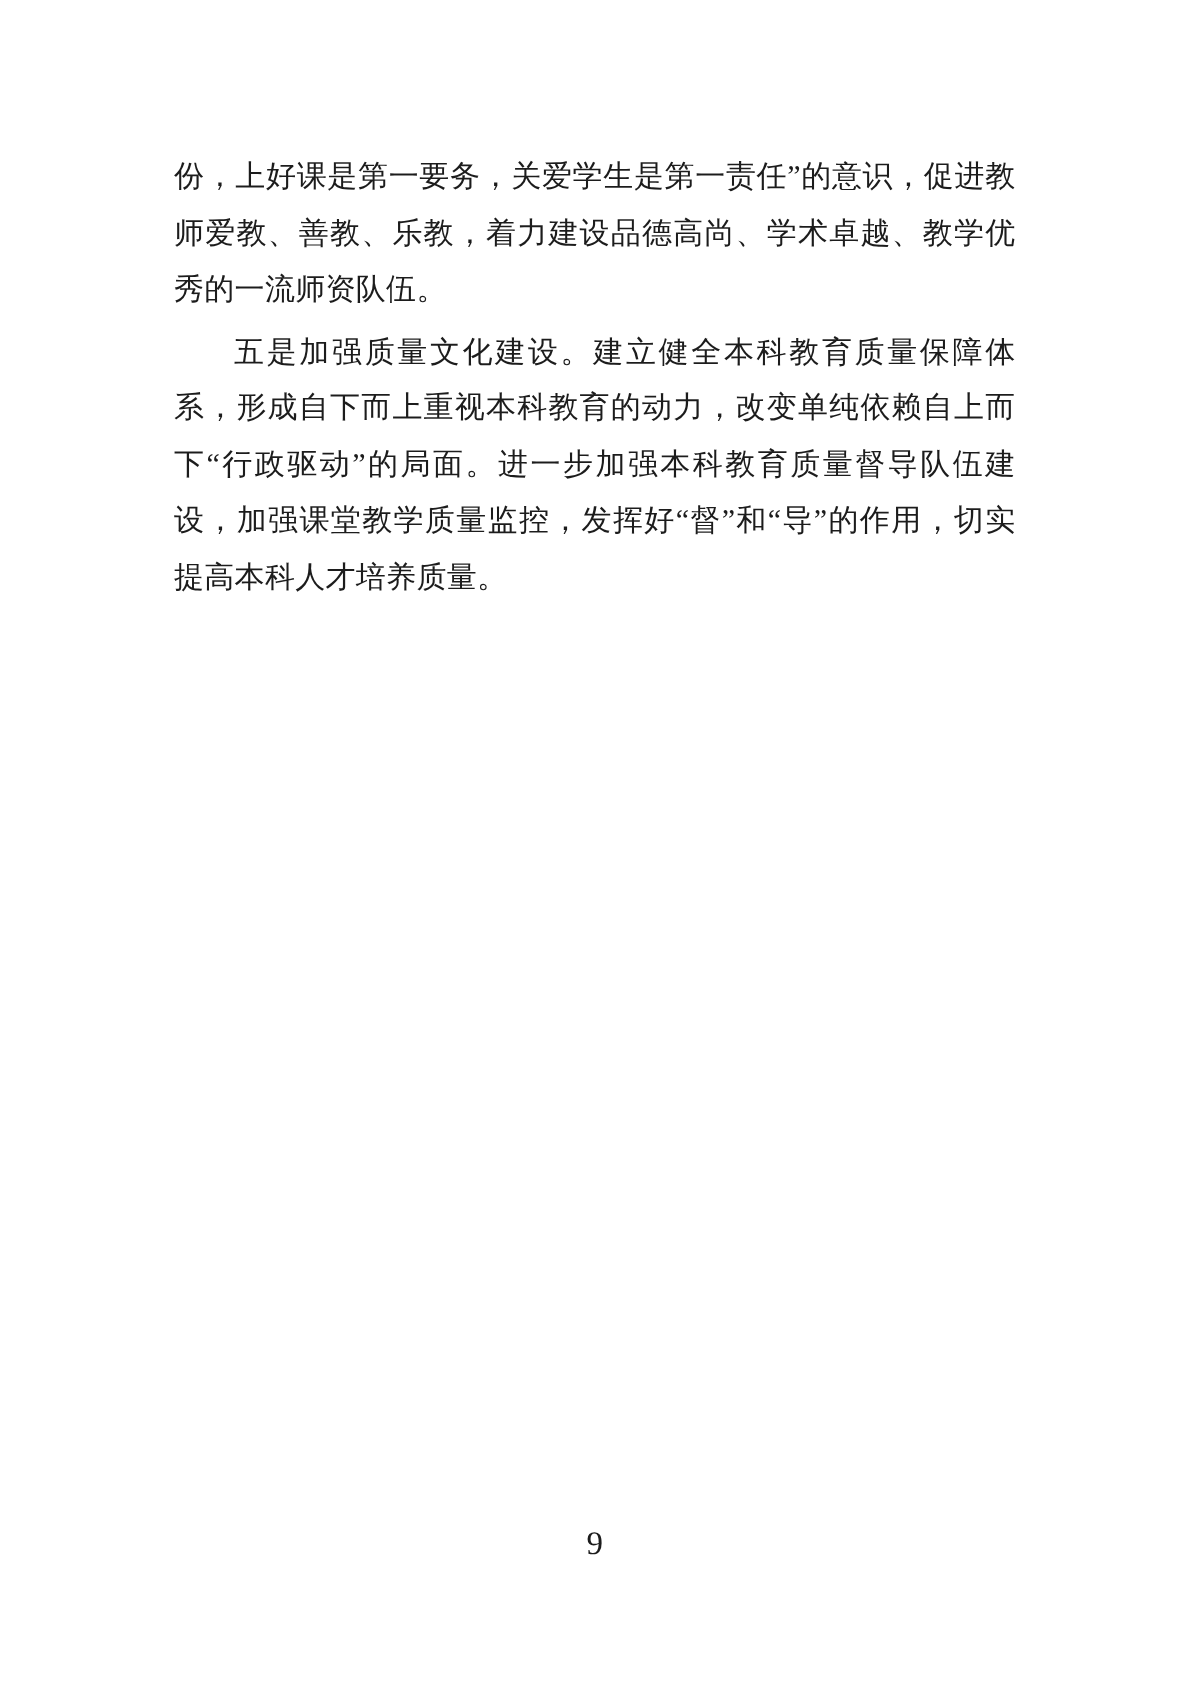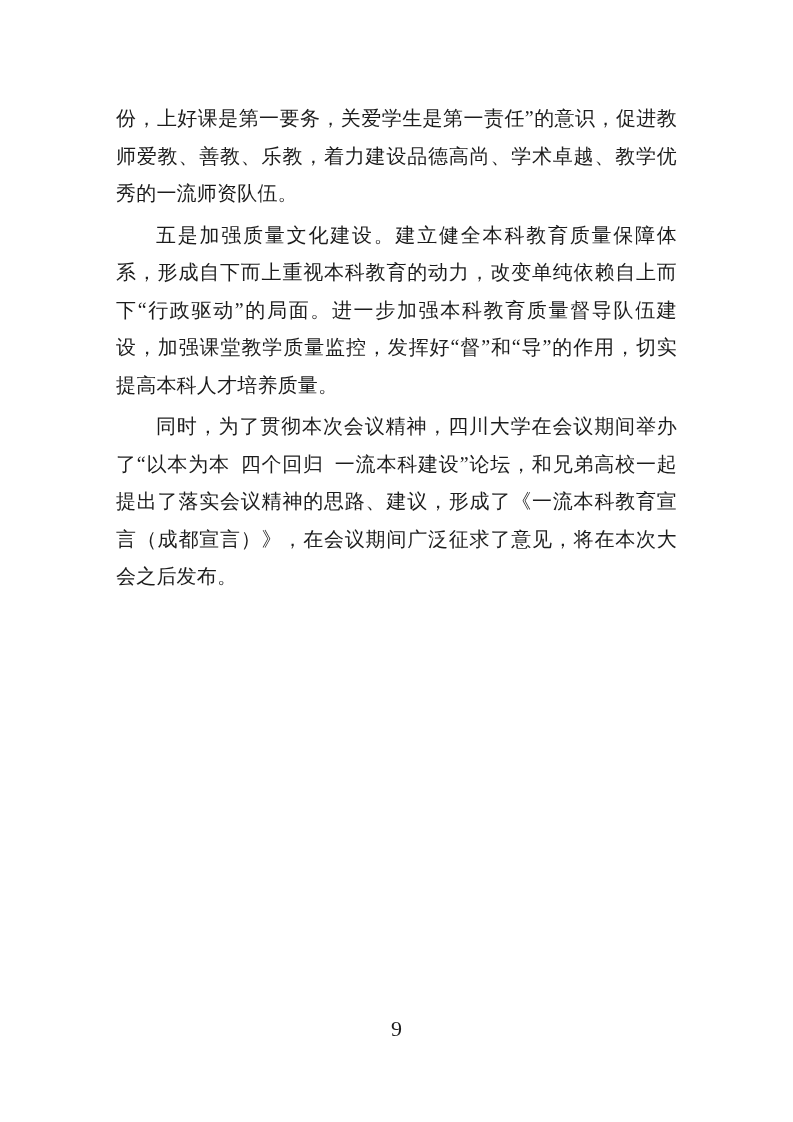--- a/index.html
+++ b/index.html
@@ -52,19 +52,16 @@
 <body>
 
 <div class="page">
   <div class="content">
     <p class="para no-indent">
       <span>份，上好课是第一要务，关爱学生是第一责任”的意识，促进教师爱教、善教、乐教，着力建设品德高尚、学术卓越、教学优秀的一流师资队伍。</span>
     </p>
     <p class="para">
       <b class="lead">五是加强质量文化建设。</b><span>建立健全本科教育质量保障体系，形成自下而上重视本科教育的动力，改变单纯依赖自上而下“行政驱动”的局面。进一步加强本科教育质量督导队伍建设，加强课堂教学质量监控，发挥好“督”和“导”的作用，切实提高本科人才培养质量。</span>
     </p>
-    <p class="para">
-      <span>同时，为了贯彻本次会议精神，四川大学在会议期间举办了“以本为本 四个回归 一流本科建设”论坛，和兄弟高校一起提出了落实会议精神的思路、建议，形成了《一流本科教育宣言（成都宣言）》，在会议期间广泛征求了意见，将在本次大会之后发布。</span>
-    </p>
   </div>
 
   <div class="page-number">9</div>
 </div>
 
 </body></html>

